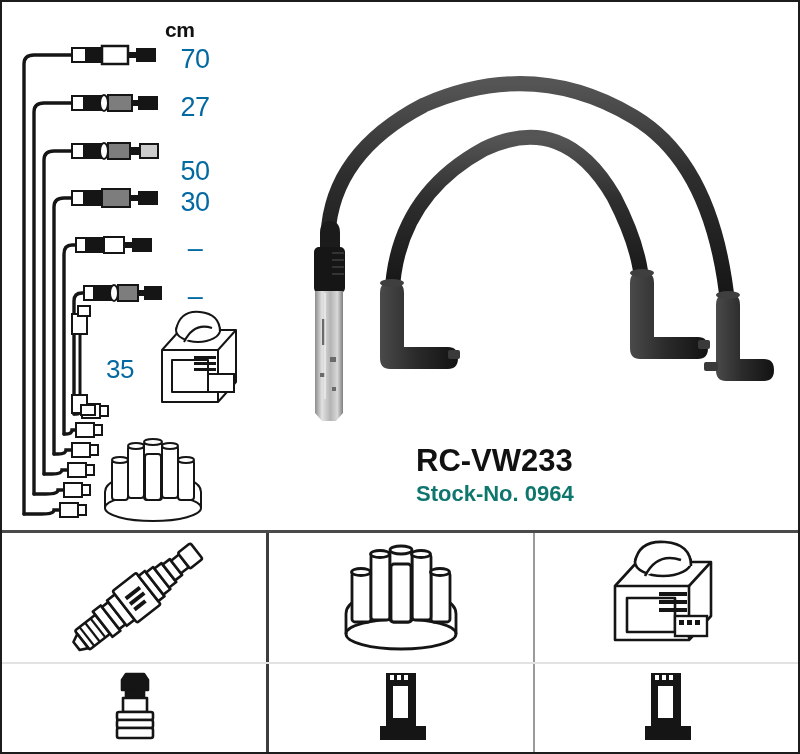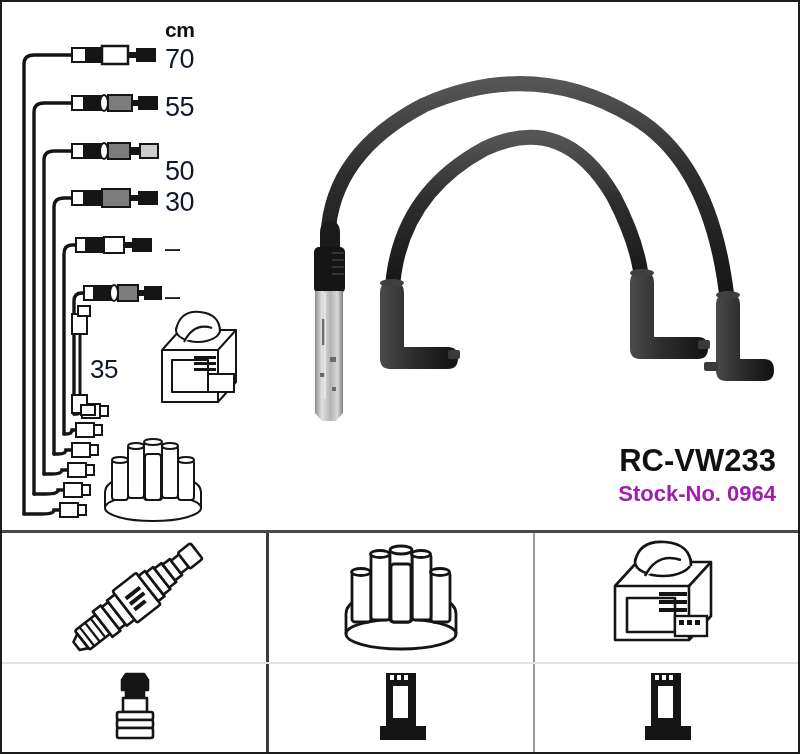--- a/index.html
+++ b/index.html
@@ -59,23 +59,24 @@
     left: 163px; top: 16px;
     font-size: 21px;
     font-weight: bold;
     color: #111;
     letter-spacing: -0.5px;
   }
   .len-label {
     position: absolute;
     left: 163px;
     font-size: 27px;
-    color: #0f172a;
+    color: #0369a1;
     letter-spacing: -0.5px;
     width: 60px;
+    text-align: center;
   }
   .len-dash {
     font-size: 27px;
   }
 
   .cable-svg, .photo-svg, .icon-svg {
     display: block;
   }
   #wiring-diagram {
     position: absolute;
@@ -84,35 +85,35 @@
   #product-photo {
     position: absolute;
     left: 282px; top: 55px;
   }
 
   
   #partno-block {
     position: absolute;
     right: 22px;
     top: 443px;
-    text-align: right;
+    text-align: left;
     width: 360px;
   }
   #part-number {
     font-size: 31px;
     font-weight: bold;
     color: #111;
     letter-spacing: 0px;
     line-height: 1.05;
     font-stretch: condensed;
   }
   #stock-number {
     font-size: 22px;
     font-weight: bold;
-    color: #a21caf;
+    color: #0f766e;
     line-height: 1.3;
     margin-top: 2px;
   }
 
   
   .cell {
     position: absolute;
     box-sizing: border-box;
   }
   .cell-top { top: 533px; height: 127px; }
@@ -231,21 +232,21 @@
           <rect x="70" y="312" width="15" height="20"></rect>
           <rect x="76" y="304" width="12" height="10"></rect>
           <rect x="70" y="393" width="15" height="18"></rect>
           <rect x="79" y="403" width="14" height="10"></rect>
         </g>
       </g>
     </svg>
 
     <div class="cm-header">cm</div>
     <div class="len-label" style="top:42px">70</div>
-    <div class="len-label" style="top:90px">55</div>
+    <div class="len-label" style="top:90px">27</div>
     <div class="len-label" style="top:154px">50</div>
     <div class="len-label" style="top:185px">30</div>
     <div class="len-label len-dash" style="top:231px">–</div>
     <div class="len-label len-dash" style="top:279px">–</div>
     <div class="len-label" style="left:88px; top:352px; font-size:26px">35</div>
 
     <svg style="position:absolute; left:148px; top:306px" width="100" height="115" viewBox="0 0 100 115">
       <g fill="#ffffff" stroke="#151515" stroke-width="2" stroke-linejoin="round">
         <path d="M12,42 L30,22 L86,22 L86,74 L68,94 L12,94 Z"></path>
         <path d="M12,42 L68,42 L68,94"></path>

